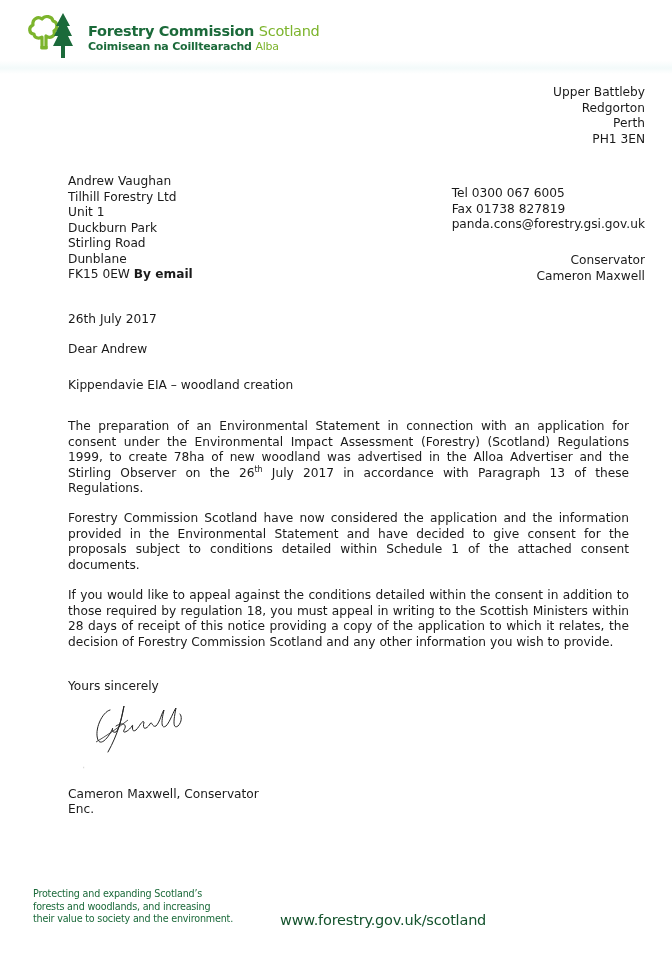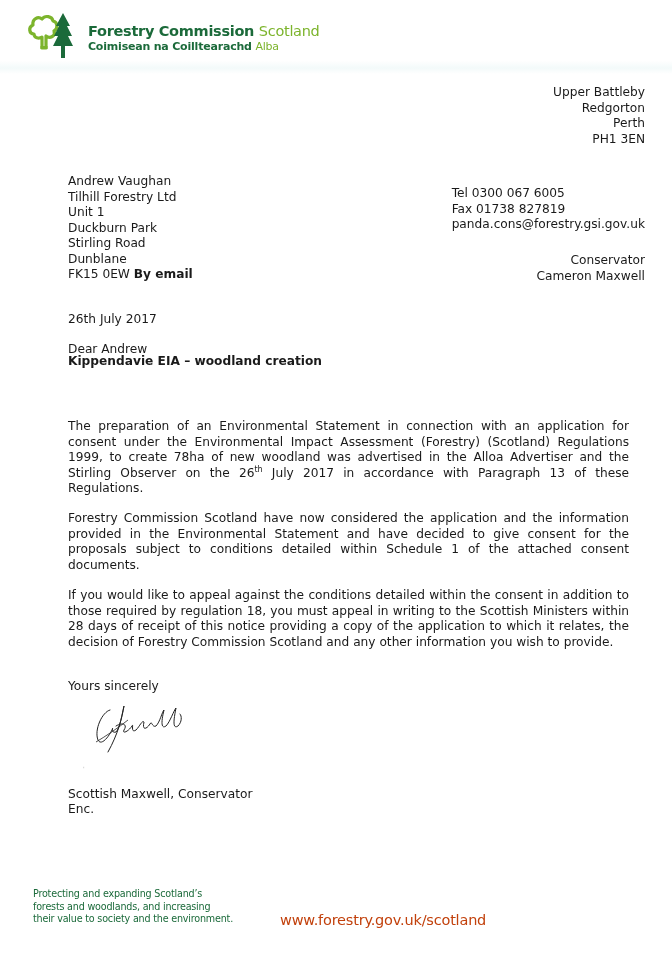--- a/index.html
+++ b/index.html
@@ -20,38 +20,38 @@
   .sender-line { display: block; white-space: nowrap; }
   .contact { position: absolute; right: 27px; top: 186px; text-align: left; }
   .conservator { position: absolute; right: 27px; top: 253px; text-align: right; }
 
   .recipient { position: absolute; left: 68px; top: 174px; }
   .recipient .line { display: block; white-space: nowrap; }
   .bold { font-weight: bold; }
 
   .date { position: absolute; left: 68px; top: 312px; }
   .salutation { position: absolute; left: 68px; top: 342px; }
-  .subject { position: absolute; left: 68px; top: 354px; font-weight: bold; }
+  .subject { position: absolute; left: 68px; top: 378px; font-weight: normal; }
   .subject .line { display: block; white-space: nowrap; }
 
   .para { position: absolute; left: 68px; width: 561px; text-align: justify; }
   .para sup { font-size: 8px; line-height: 0; }
   .p1 { top: 419px; }
   .p2 { top: 511px; }
   .p3 { top: 588px; }
 
   .signoff { position: absolute; left: 68px; top: 679px; }
   .signature { position: absolute; left: 88px; top: 700px; width: 120px; height: 60px; }
   .mark { position: absolute; left: 83px; top: 765px; width: 3px; height: 5px; color: #b0b0b0; font-size: 6px; }
   .signer { position: absolute; left: 68px; top: 787px; }
   .enc { position: absolute; left: 68px; top: 802px; }
 
   .footer-tag { position: absolute; left: 33px; top: 888px; font-size: 9.6px; line-height: 12.5px; color: #1b6a3a; letter-spacing: -0.2px; }
   .footer-tag .line { display: block; white-space: nowrap; }
-  .footer-url { position: absolute; left: 280px; top: 912px; font-size: 14.5px; color: #c2410c; letter-spacing: -0.2px; white-space: nowrap; }
+  .footer-url { position: absolute; left: 280px; top: 912px; font-size: 14.5px; color: #14532d; letter-spacing: -0.2px; white-space: nowrap; }
 </style>
 </head>
 <body>
 
 <div class="header-band"></div>
 
 <svg class="logo" viewBox="0 0 52 48">
 
   <path d="M8 22 C3 22 2 15 7 13 C6 7 12 4 16 7 C19 3 26 4 27 9 C32 10 32 17 28 19 C30 24 24 27 20 24 L20 36 L16 36 L16 25 C13 27 8 26 8 22 Z" fill="none" stroke="#7cb42c" stroke-width="3.2" stroke-linejoin="round"></path>
   <rect x="14.5" y="34" width="7" height="3" fill="#7cb42c"></rect>
@@ -112,21 +112,21 @@
 <div class="para p3 txt">If you would like to appeal against the conditions detailed within the consent in addition to those required by regulation 18, you must appeal in writing to the Scottish Ministers within 28 days of receipt of this notice providing a copy of the application to which it relates, the decision of Forestry Commission Scotland and any other information you wish to provide.</div>
 
 <div class="signoff txt">Yours sincerely</div>
 
 <svg class="signature" viewBox="0 0 120 60">
   <path d="M22 10 C14 12 6 30 10 40 C13 46 20 38 24 30 C26 24 22 34 28 32 C32 28 34 14 36 6 C34 18 30 34 20 52 M28 26 C34 22 40 24 36 30 C34 34 40 32 44 26 C46 22 42 34 48 30 C52 26 54 20 56 22 C54 30 58 30 62 24 C64 20 64 28 68 26 C72 22 74 12 76 10 C74 18 72 30 78 26 C82 22 86 10 88 8 C86 18 84 30 90 26 C94 22 94 16 92 14" fill="none" stroke="#222" stroke-width="1" stroke-linecap="round" stroke-linejoin="round"></path>
   <path d="M8 42 C18 36 30 28 40 20" fill="none" stroke="#222" stroke-width="0.8"></path>
 </svg>
 <div class="mark">'</div>
 
-<div class="signer txt">Scottish Maxwell, Conservator</div>
+<div class="signer txt">Cameron Maxwell, Conservator</div>
 <div class="enc txt">Enc.</div>
 
 <div class="footer-tag">
   <span class="line">Protecting and expanding Scotland’s</span>
   <span class="line">forests and woodlands, and increasing</span>
   <span class="line">their value to society and the environment.</span>
 </div>
 <div class="footer-url">www.forestry.gov.uk/scotland</div>
 
 </body></html>

